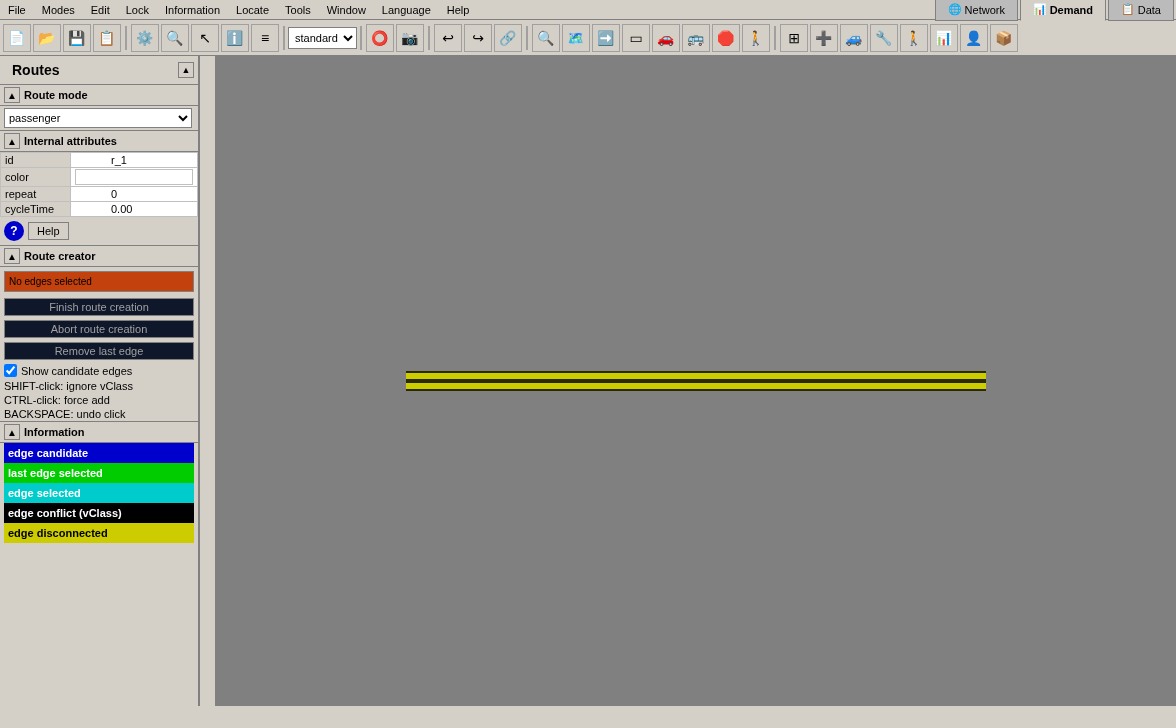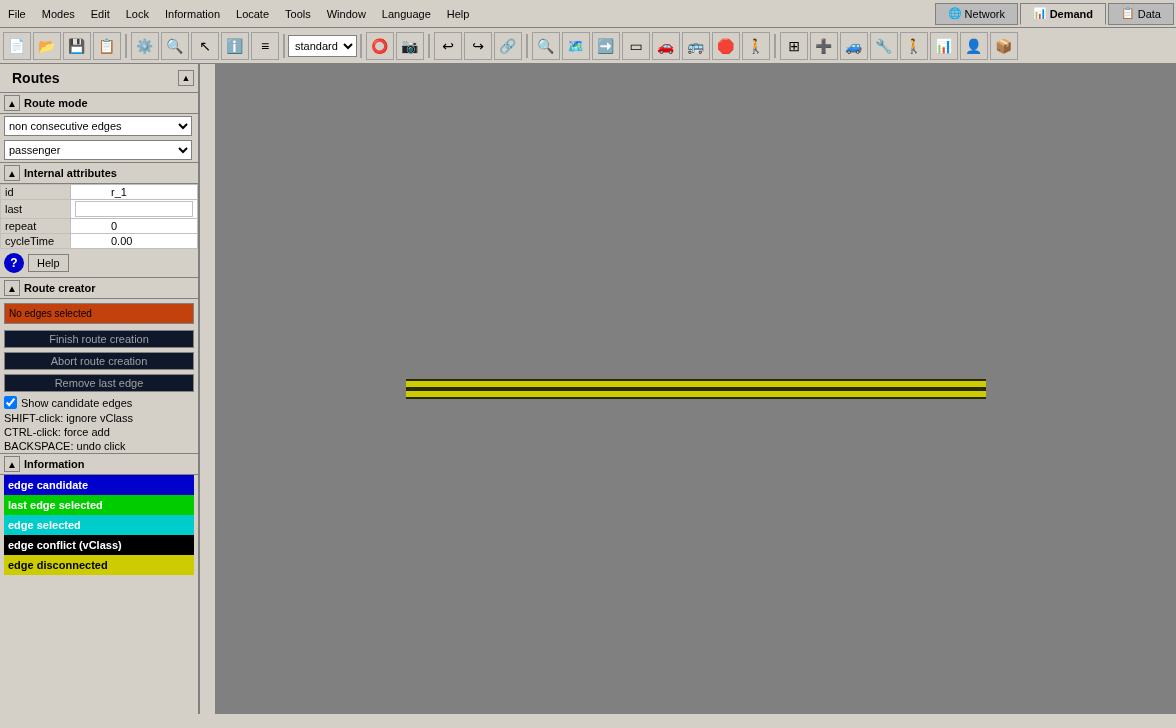--- a/index.html
+++ b/index.html
@@ -1,20 +1,20 @@
 <!DOCTYPE html>
 <html><head>
   <meta charset="utf-8">
   <style>
     * { box-sizing: border-box; margin: 0; padding: 0; }
     body { font-family: Arial, sans-serif; font-size: 11px; background: #d4d0c8; overflow: hidden; width: 1176px; height: 728px; }
 
     
     #menubar {
-      display: flex; align-items: center; background: #d4d0c8; height: 28px; border-bottom: 1px solid #808080;
+      display: flex; align-items: center; background: #d4d0c8; height: 20px; border-bottom: 1px solid #808080;
     }
     .menu-item {
       padding: 2px 8px; cursor: pointer; font-size: 11px;
     }
     .tab {
       display: flex; align-items: center; padding: 2px 12px; border: 1px solid #808080;
       background: #d4d0c8; cursor: pointer; font-size: 11px; height: 22px; margin-right: 2px;
     }
     .tab.active { background: #d4d0c8; border-bottom: 1px solid #d4d0c8; font-weight: bold; }
 
@@ -218,44 +218,38 @@
       <span class="panel-title">Routes</span>
       <button style="width:16px;height:16px;background:#d4d0c8;border:1px solid #808080;font-size:9px;cursor:pointer;">▲</button>
     </div>
 
     <div class="section-header">
       <div class="section-header-btn">▲</div>
       <span class="section-header-label">Route mode</span>
     </div>
     <div class="dropdown-row">
       <select class="panel-select">
-        <option>non consecutive edges</option>
-        <option>consecutive edges</option>
-      </select>
-    </div>
-    <div class="dropdown-row">
-      <select class="panel-select">
         <option>passenger</option>
         <option>truck</option>
         <option>bus</option>
       </select>
     </div>
 
     <div class="section-header">
       <div class="section-header-btn">▲</div>
       <span class="section-header-label">Internal attributes</span>
     </div>
     <table class="attr-table">
       <tbody>
           <tr>
         <td>id</td>
         <td><input class="attr-input" type="text" value="r_1" style=""></td>
       </tr>
       <tr>
-        <td>last</td>
+        <td>color</td>
         <td>
               <div class="color-box"></div>
             </td>
       </tr>
       <tr>
         <td>repeat</td>
         <td><input class="attr-input" type="text" value="0" style=""></td>
       </tr>
       <tr>
         <td>cycleTime</td>

